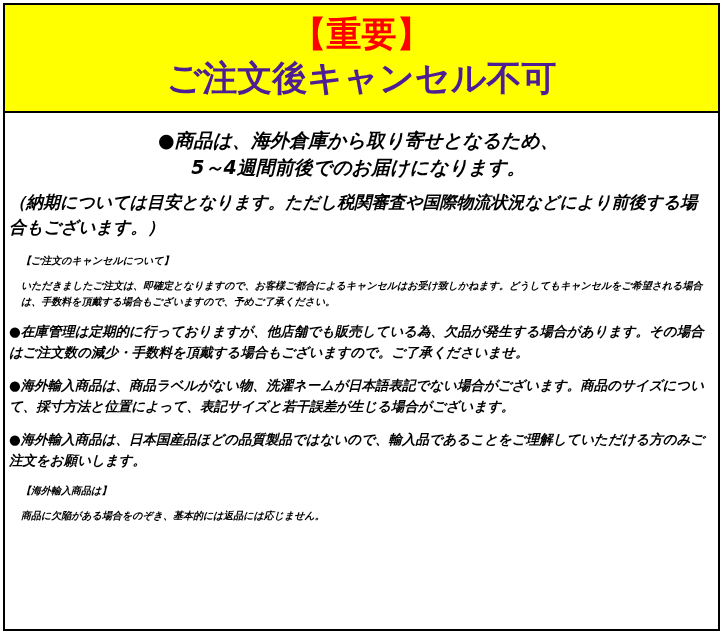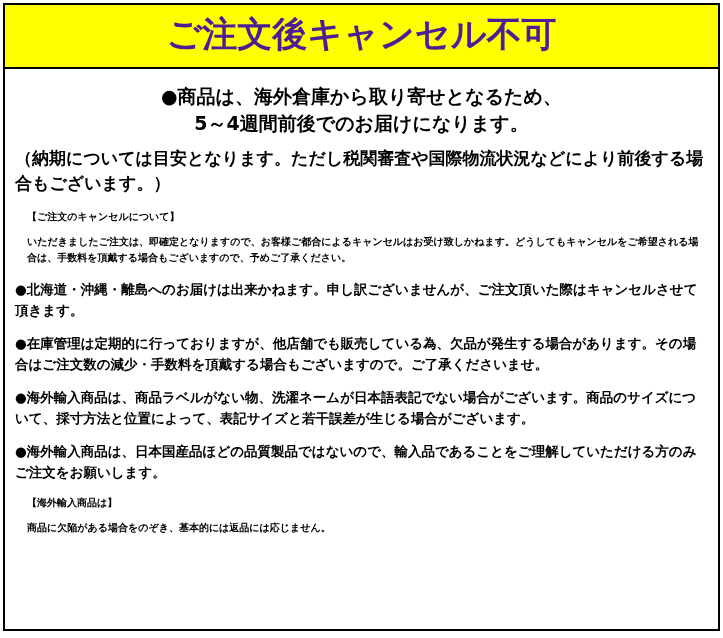--- a/index.html
+++ b/index.html
@@ -45,22 +45,23 @@
   }
   .banner-line2 {
     color: #4c1d95;
     font-size: 35px;
     font-weight: bold;
     line-height: 1.25;
     letter-spacing: 0px;
   }
   .body-area {
     box-sizing: border-box;
-    padding: 14px 10px 6px 10px;
+    padding: 14px 10px 6px 4px;
     color: #000000;
+    font-style: italic;
   }
   .headline {
     text-align: center;
     font-size: 19px;
     font-weight: bold;
     line-height: 1.45;
     margin: 0 0 2px 0;
   }
   .headline .l2 {
     display: block;
@@ -90,36 +91,36 @@
     margin-top: 14px;
   }
 </style>
 </head>
 <body>
 
 <div class="page">
   <div class="frame">
 
     <div class="banner">
+      <div class="banner-line1">【重要】</div>
       <div class="banner-line2">ご注文後キャンセル不可</div>
     </div>
 
     <div class="body-area">
 
       <div class="headline">
         <span>●商品は、海外倉庫から取り寄せとなるため、</span>
         <span class="l2">5～4週間前後でのお届けになります。</span>
       </div>
 
       <div class="note-small">（納期については目安となります。ただし税関審査や国際物流状況などにより前後する場合もございます。）</div>
 
       <div class="section">【ご注文のキャンセルについて】</div>
       <div class="section tight">いただきましたご注文は、即確定となりますので、お客様ご都合によるキャンセルはお受け致しかねます。どうしてもキャンセルをご希望される場合は、手数料を頂戴する場合もございますので、予めご了承ください。</div>
 
-      <div class="para first">●北海道・沖縄・離島へのお届けは出来かねます。申し訳ございませんが、ご注文頂いた際はキャンセルさせて頂きます。</div>
       <div class="para">●在庫管理は定期的に行っておりますが、他店舗でも販売している為、欠品が発生する場合があります。その場合はご注文数の減少・手数料を頂戴する場合もございますので。ご了承くださいませ。</div>
       <div class="para">●海外輸入商品は、商品ラベルがない物、洗濯ネームが日本語表記でない場合がございます。商品のサイズについて、採寸方法と位置によって、表記サイズと若干誤差が生じる場合がございます。</div>
       <div class="para">●海外輸入商品は、日本国産品ほどの品質製品ではないので、輸入品であることをご理解していただける方のみご注文をお願いします。</div>
 
       <div class="section">【海外輸入商品は】</div>
       <div class="section tight">商品に欠陥がある場合をのぞき、基本的には返品には応じません。</div>
 
     </div>
   </div>
 </div>

